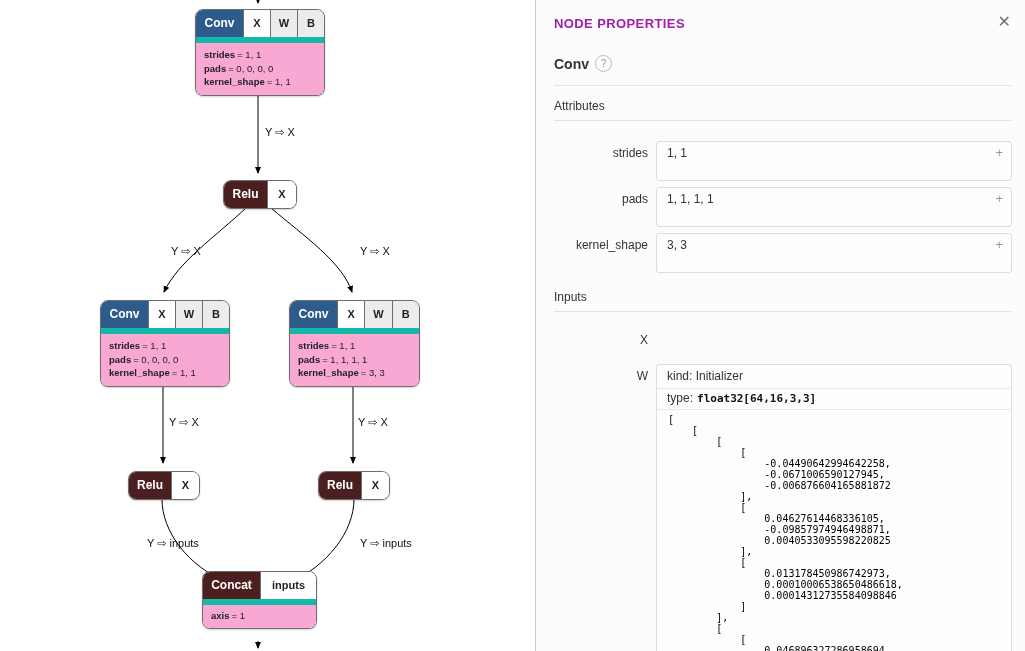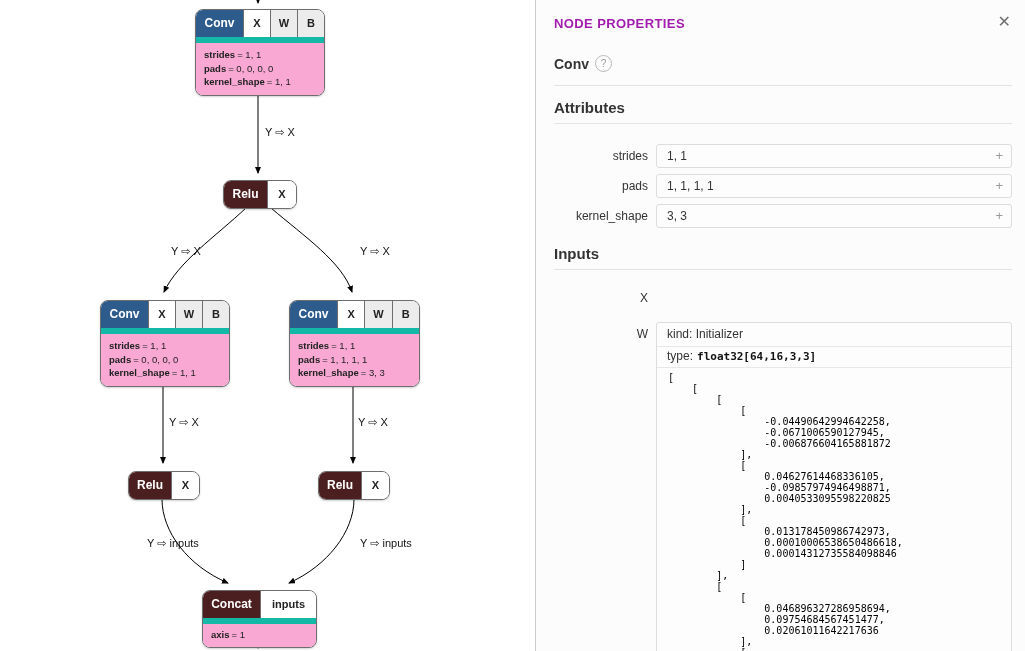--- a/index.html
+++ b/index.html
@@ -28,26 +28,26 @@
   
   #panel{position:absolute;left:535px;top:0;width:490px;height:651px;background:#fcfcfc;
          border-left:1px solid #ccc;box-sizing:border-box;padding:0 13px 0 18px;overflow:hidden;}
   .phead{margin-top:14px;position:relative;}
   .ptitle{font-size:13px;font-weight:bold;color:#a21caf;letter-spacing:.4px;}
   .pclose{position:absolute;right:1px;top:-2px;font-size:16px;color:#6f6f6f;cursor:pointer;line-height:20px;}
   .ntype-row{margin-top:23px;padding-bottom:13px;border-bottom:1px solid #e4e4e4;display:flex;align-items:center;}
   .ntype{font-size:14px;font-weight:bold;color:#333;}
   .help{display:inline-flex;align-items:center;justify-content:center;width:15px;height:15px;margin-left:6px;
         border:1px solid #bbb;border-radius:50%;font-size:10px;color:#999;cursor:pointer;}
-  .sech{margin-top:13px;padding-bottom:7px;border-bottom:1px solid #e4e4e4;font-size:15px;font-weight:bold;color:#333;}
+  .sech{margin-top:13px;padding-bottom:7px;border-bottom:1px solid #e4e4e4;font-size:12px;font-weight:normal;color:#333;}
   .frow{display:grid;grid-template-columns:94px 1fr;column-gap:8px;align-items:start;}
   .frow.first{margin-top:20px;}
   .frow.next{margin-top:6px;}
   .flabel{font-size:12px;color:#333;text-align:right;line-height:24px;white-space:nowrap;}
-  .fbox{position:relative;height:24px;line-height:22px;background:#fdfdfd;border:1px solid #ddd;border-radius:3px;
+  .fbox{position:relative;height:40px;line-height:22px;background:#fdfdfd;border:1px solid #ddd;border-radius:3px;
         box-sizing:border-box;padding:0 22px 0 10px;font-size:12px;color:#333;white-space:nowrap;overflow:hidden;}
   .expander{position:absolute;right:8px;top:0;color:#999;font-size:13px;line-height:22px;cursor:pointer;}
   .wbox{background:#fdfdfd;border:1px solid #ddd;border-radius:3px;box-sizing:border-box;overflow:hidden;height:353px;}
   .wrow{position:relative;padding:0 22px 0 10px;font-size:12px;color:#333;border-bottom:1px solid #e8e8e8;white-space:nowrap;}
   .wrow.id{height:24px;line-height:23px;}
   .wrow.kind{height:23px;line-height:22px;}
   .wrow.type{height:20px;line-height:19px;}
   .mono{font-family:"DejaVu Sans Mono","Liberation Mono",monospace;font-weight:bold;font-size:11px;margin-left:4px;color:#111;}
   .tensor{margin:0;padding:4px 8px 0 11px;font-family:"DejaVu Sans Mono","Liberation Mono",monospace;
           font-size:10px;line-height:11px;color:#000;white-space:pre;}
@@ -139,21 +139,21 @@
     </div>
   </div>
 
   <div class="node" style="left:318px;top:471px;width:70px">
     <div class="nhead">
       <div class="cell title hdr-act" style="flex:0 0 42px">Relu</div>
       <div class="cell tab white">X</div>
     </div>
   </div>
 
-  <div class="node" style="left:202px;top:590px;width:113px">
+  <div class="node" style="left:202px;top:571px;width:113px">
     <div class="nhead">
       <div class="cell title hdr-act" style="flex:0 0 57px">Concat</div>
       <div class="cell tab white">inputs</div>
     </div>
     <div class="nbody" style="padding:4px 8px 5px 8px">
       <div class="arow"><span class="an">axis</span><span class="av">= 1</span></div>
     </div>
   </div>
 </div>
 

